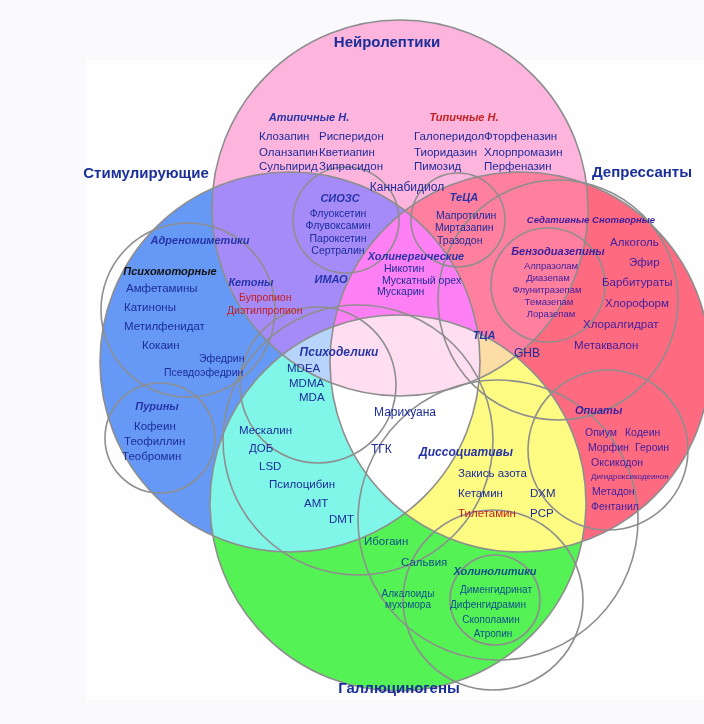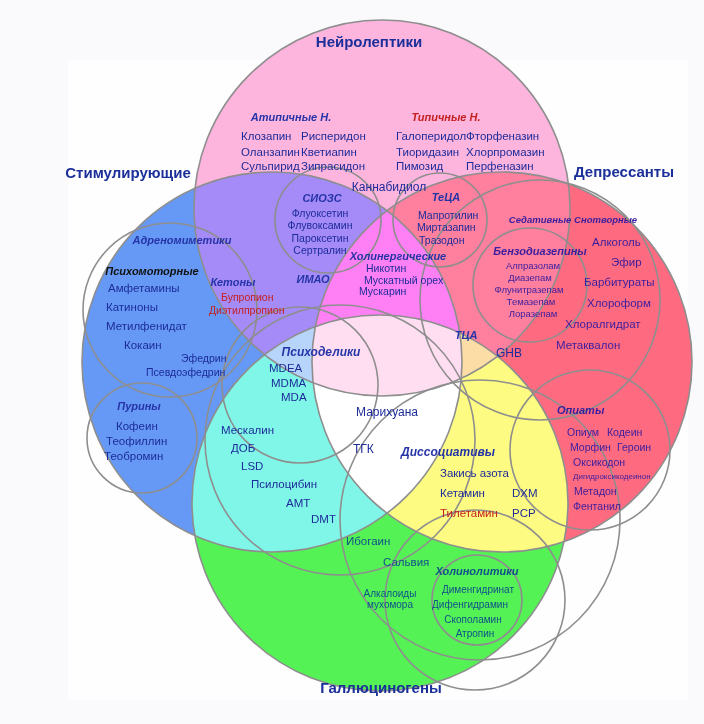--- a/index.html
+++ b/index.html
@@ -2,21 +2,21 @@
 <html><head>
 <meta charset="utf-8">
 <style>
   html, body { margin: 0; padding: 0; }
   body {
     width: 704px; height: 724px; overflow: hidden;
     background: #fafafc;
     font-family: "Liberation Sans", sans-serif;
     position: relative;
   }
-  #stage { position: absolute; left: 0; top: 0; width: 568px; height: 724px; }
+  #stage { position: absolute; left: 18px; top: 0; width: 568px; height: 724px; }
   svg text { font-family: "Liberation Sans", sans-serif; }
   .lbl-main { font-size: 15px; font-weight: bold; fill: #1a2f9a; }
   .lbl-sub  { font-size: 11px; font-weight: bold; font-style: italic; fill: #2634a8; }
   .lbl-item { font-size: 11.5px; fill: #1d2c9a; }
   .lbl-red  { font-size: 11.5px; fill: #c42020; }
   .lbl-red-sub { font-size: 11px; font-weight: bold; font-style: italic; fill: #c42020; }
   .lbl-blk-sub { font-size: 11px; font-weight: bold; font-style: italic; fill: #111; }
   .lbl-purple { font-size: 11.5px; fill: #3a1e9e; }
   .lbl-purple-sm { font-size: 9.5px; fill: #3a1e9e; }
   .lbl-purple-sub { font-size: 11px; font-weight: bold; font-style: italic; fill: #3a1e9e; }

